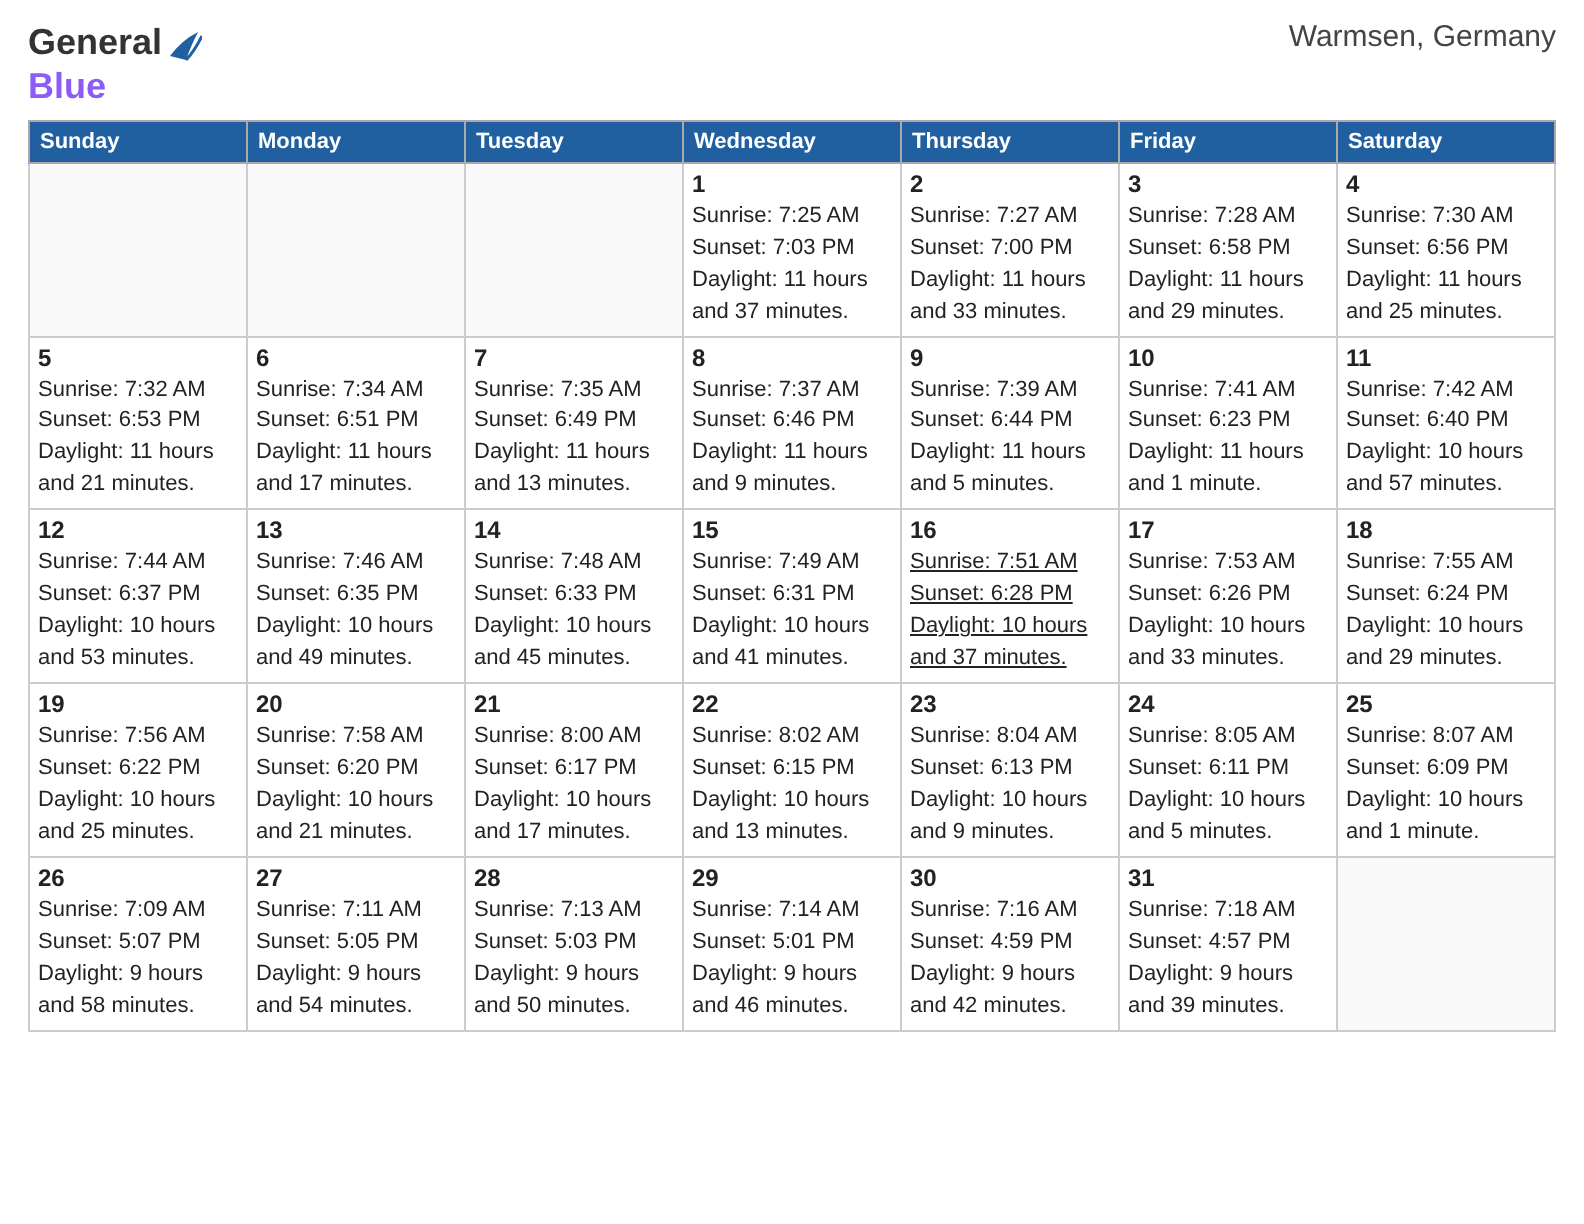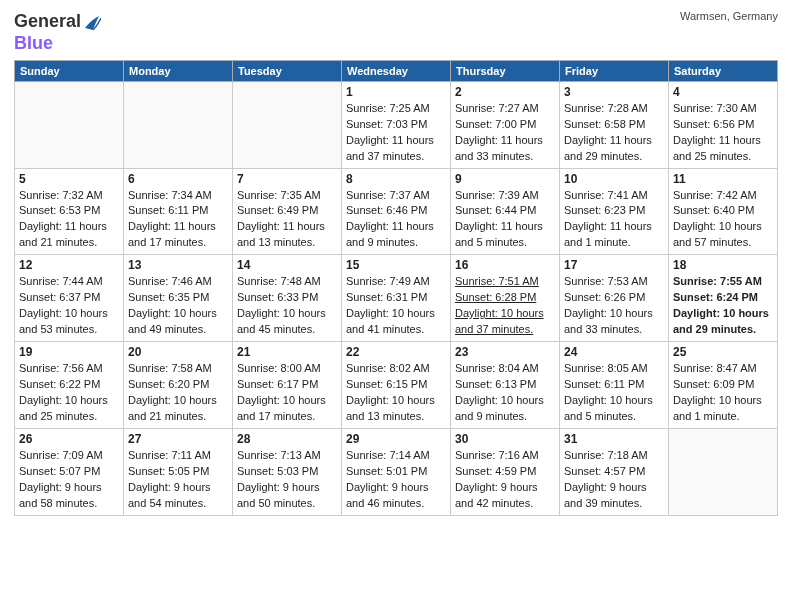--- a/index.html
+++ b/index.html
@@ -41,21 +41,21 @@
     .title-area {
       text-align: right;
     }
     .month-title {
       font-size: 32px;
       font-weight: bold;
       color: #222;
       line-height: 1.1;
     }
     .location {
-      font-size: 11px;
+      font-size: 15px;
       color: #444;
     }
     .calendar {
       width: 100%;
       border-collapse: collapse;
       table-layout: fixed;
     }
     .calendar th {
       background: #2060a0;
       color: #fff;
@@ -158,21 +158,21 @@
           <td>
             <div class="day-num">5</div>
             <div class="day-info" style="white-space: pre-line;">Sunrise: 7:32 AM
 Sunset: 6:53 PM
 Daylight: 11 hours
 and 21 minutes.</div>
           </td>
           <td>
             <div class="day-num">6</div>
             <div class="day-info" style="white-space: pre-line;">Sunrise: 7:34 AM
-Sunset: 6:11 PM
+Sunset: 6:51 PM
 Daylight: 11 hours
 and 17 minutes.</div>
           </td>
           <td>
             <div class="day-num">7</div>
             <div class="day-info" style="white-space: pre-line;">Sunrise: 7:35 AM
 Sunset: 6:49 PM
 Daylight: 11 hours
 and 13 minutes.</div>
           </td>
@@ -243,21 +243,21 @@
           </td>
           <td>
             <div class="day-num">17</div>
             <div class="day-info" style="white-space: pre-line;">Sunrise: 7:53 AM
 Sunset: 6:26 PM
 Daylight: 10 hours
 and 33 minutes.</div>
           </td>
           <td>
             <div class="day-num">18</div>
-            <div class="day-info" style="white-space: pre-line; font-weight: bold;">Sunrise: 7:55 AM
+            <div class="day-info" style="white-space: pre-line;">Sunrise: 7:55 AM
 Sunset: 6:24 PM
 Daylight: 10 hours
 and 29 minutes.</div>
           </td>
         </tr>
         <tr>
           <td>
             <div class="day-num">19</div>
             <div class="day-info" style="white-space: pre-line;">Sunrise: 7:56 AM
 Sunset: 6:22 PM
@@ -294,21 +294,21 @@
           </td>
           <td>
             <div class="day-num">24</div>
             <div class="day-info" style="white-space: pre-line;">Sunrise: 8:05 AM
 Sunset: 6:11 PM
 Daylight: 10 hours
 and 5 minutes.</div>
           </td>
           <td>
             <div class="day-num">25</div>
-            <div class="day-info" style="white-space: pre-line;">Sunrise: 8:47 AM
+            <div class="day-info" style="white-space: pre-line;">Sunrise: 8:07 AM
 Sunset: 6:09 PM
 Daylight: 10 hours
 and 1 minute.</div>
           </td>
         </tr>
         <tr>
           <td>
             <div class="day-num">26</div>
             <div class="day-info" style="white-space: pre-line;">Sunrise: 7:09 AM
 Sunset: 5:07 PM

